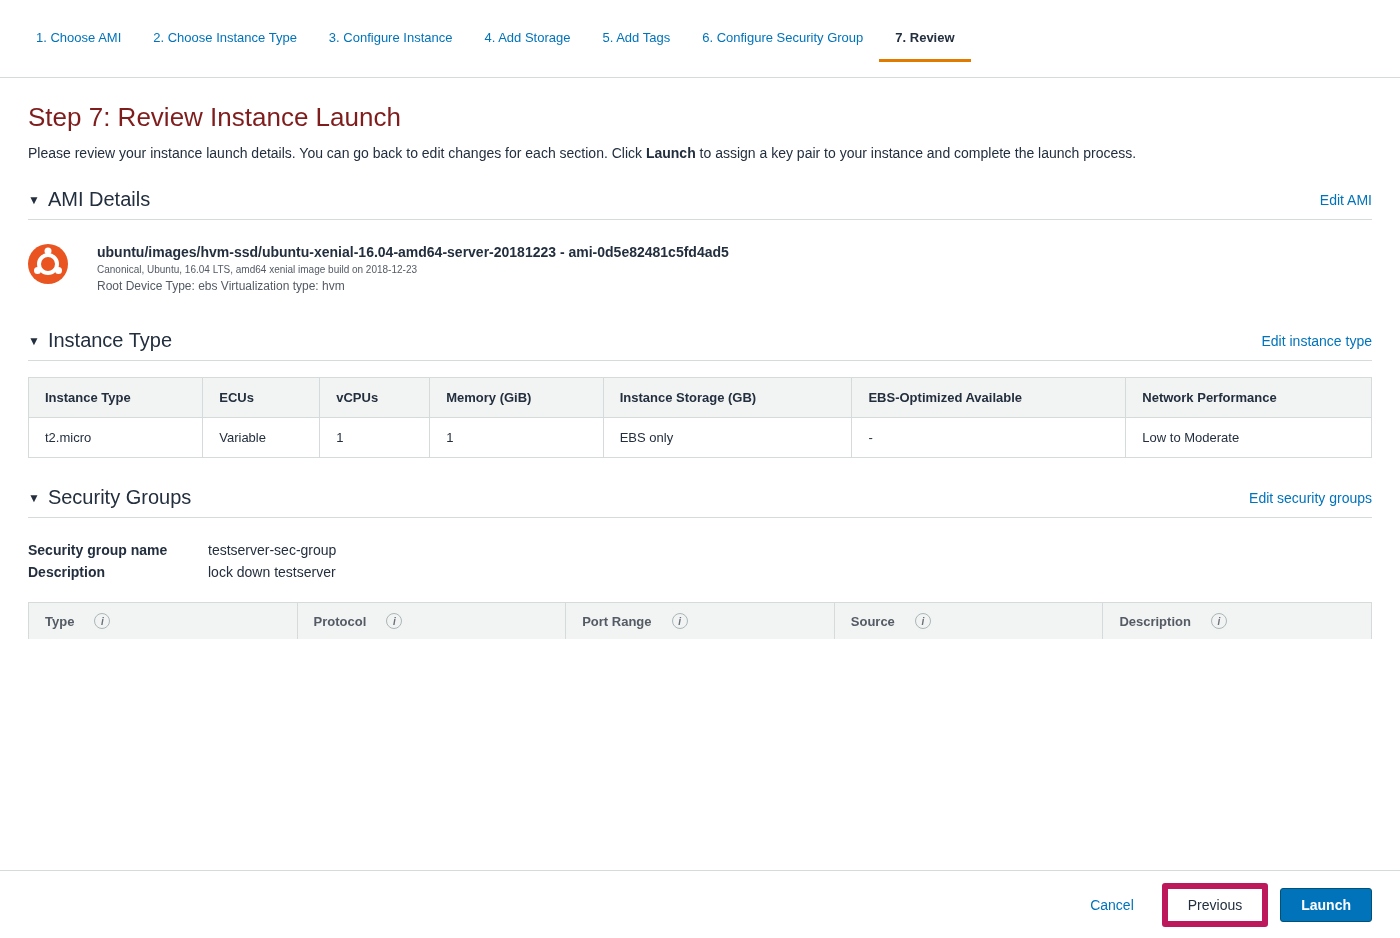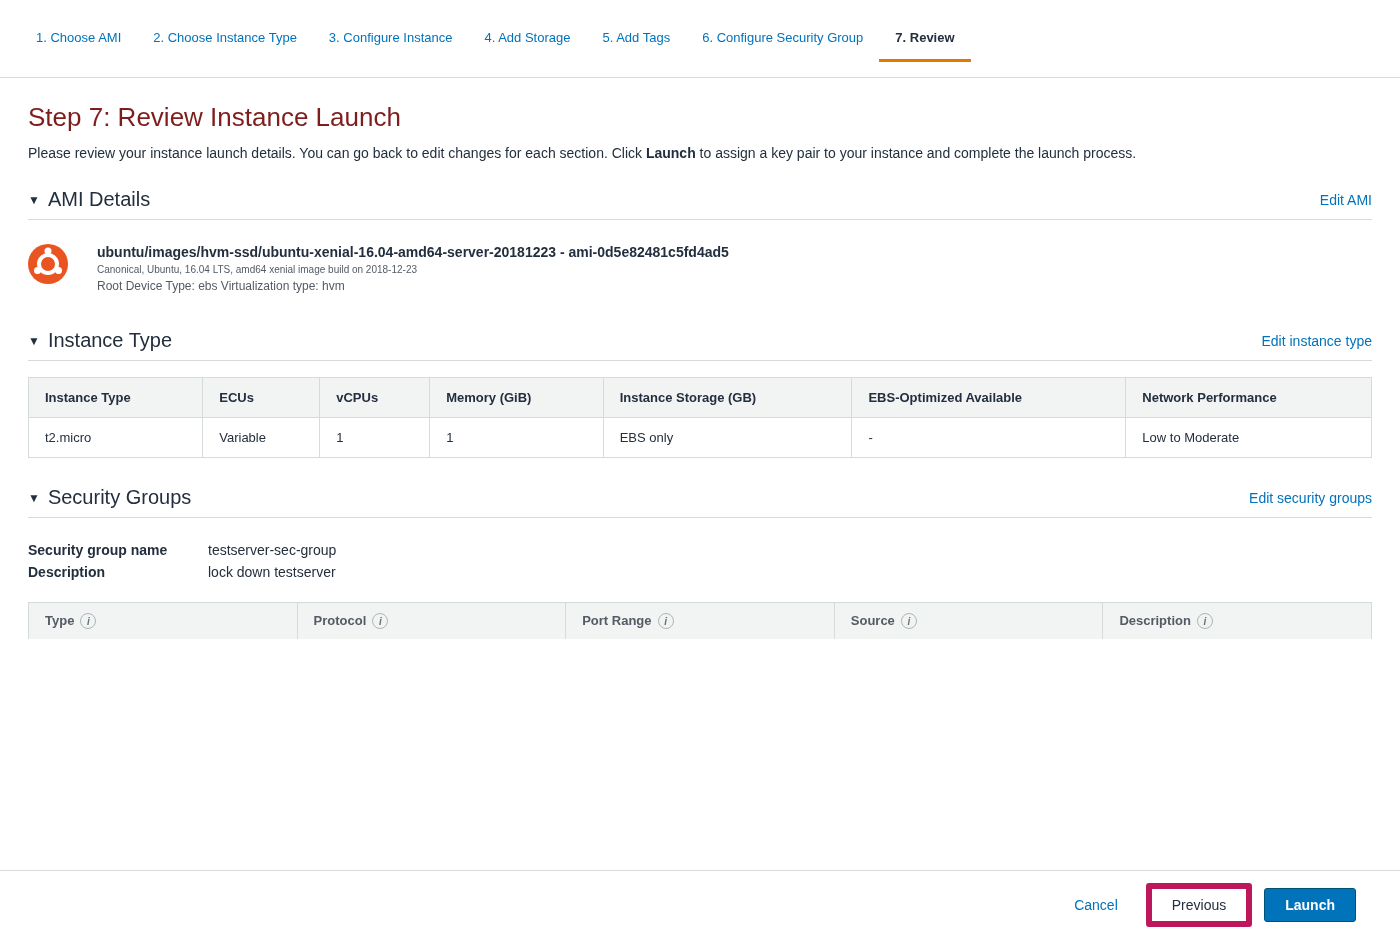--- a/index.html
+++ b/index.html
@@ -189,21 +189,22 @@
     }
 
     .rules-table-header-cell {
       flex: 1;
       padding: 10px 16px;
       font-size: 13px;
       font-weight: 700;
       color: #545b64;
       border-right: 1px solid #d5dbdb;
       display: flex;
-      gap: 6px;
+      align-items: center;
+      gap: 20px;
     }
 
     .rules-table-header-cell:last-child { border-right: none; }
 
     .info-icon {
       display: inline-flex;
       align-items: center;
       justify-content: center;
       width: 16px;
       height: 16px;
@@ -221,21 +222,21 @@
       position: fixed;
       bottom: 0;
       left: 0;
       right: 0;
       height: 68px;
       background: #fff;
       border-top: 1px solid #d5dbdb;
       display: flex;
       align-items: center;
       justify-content: flex-end;
-      padding: 0 44px;
+      padding: 0 28px;
       gap: 12px;
     }
 
     .btn-cancel {
       background: transparent;
       border: none;
       color: #0073bb;
       font-size: 14px;
       cursor: pointer;
       padding: 8px 16px;

